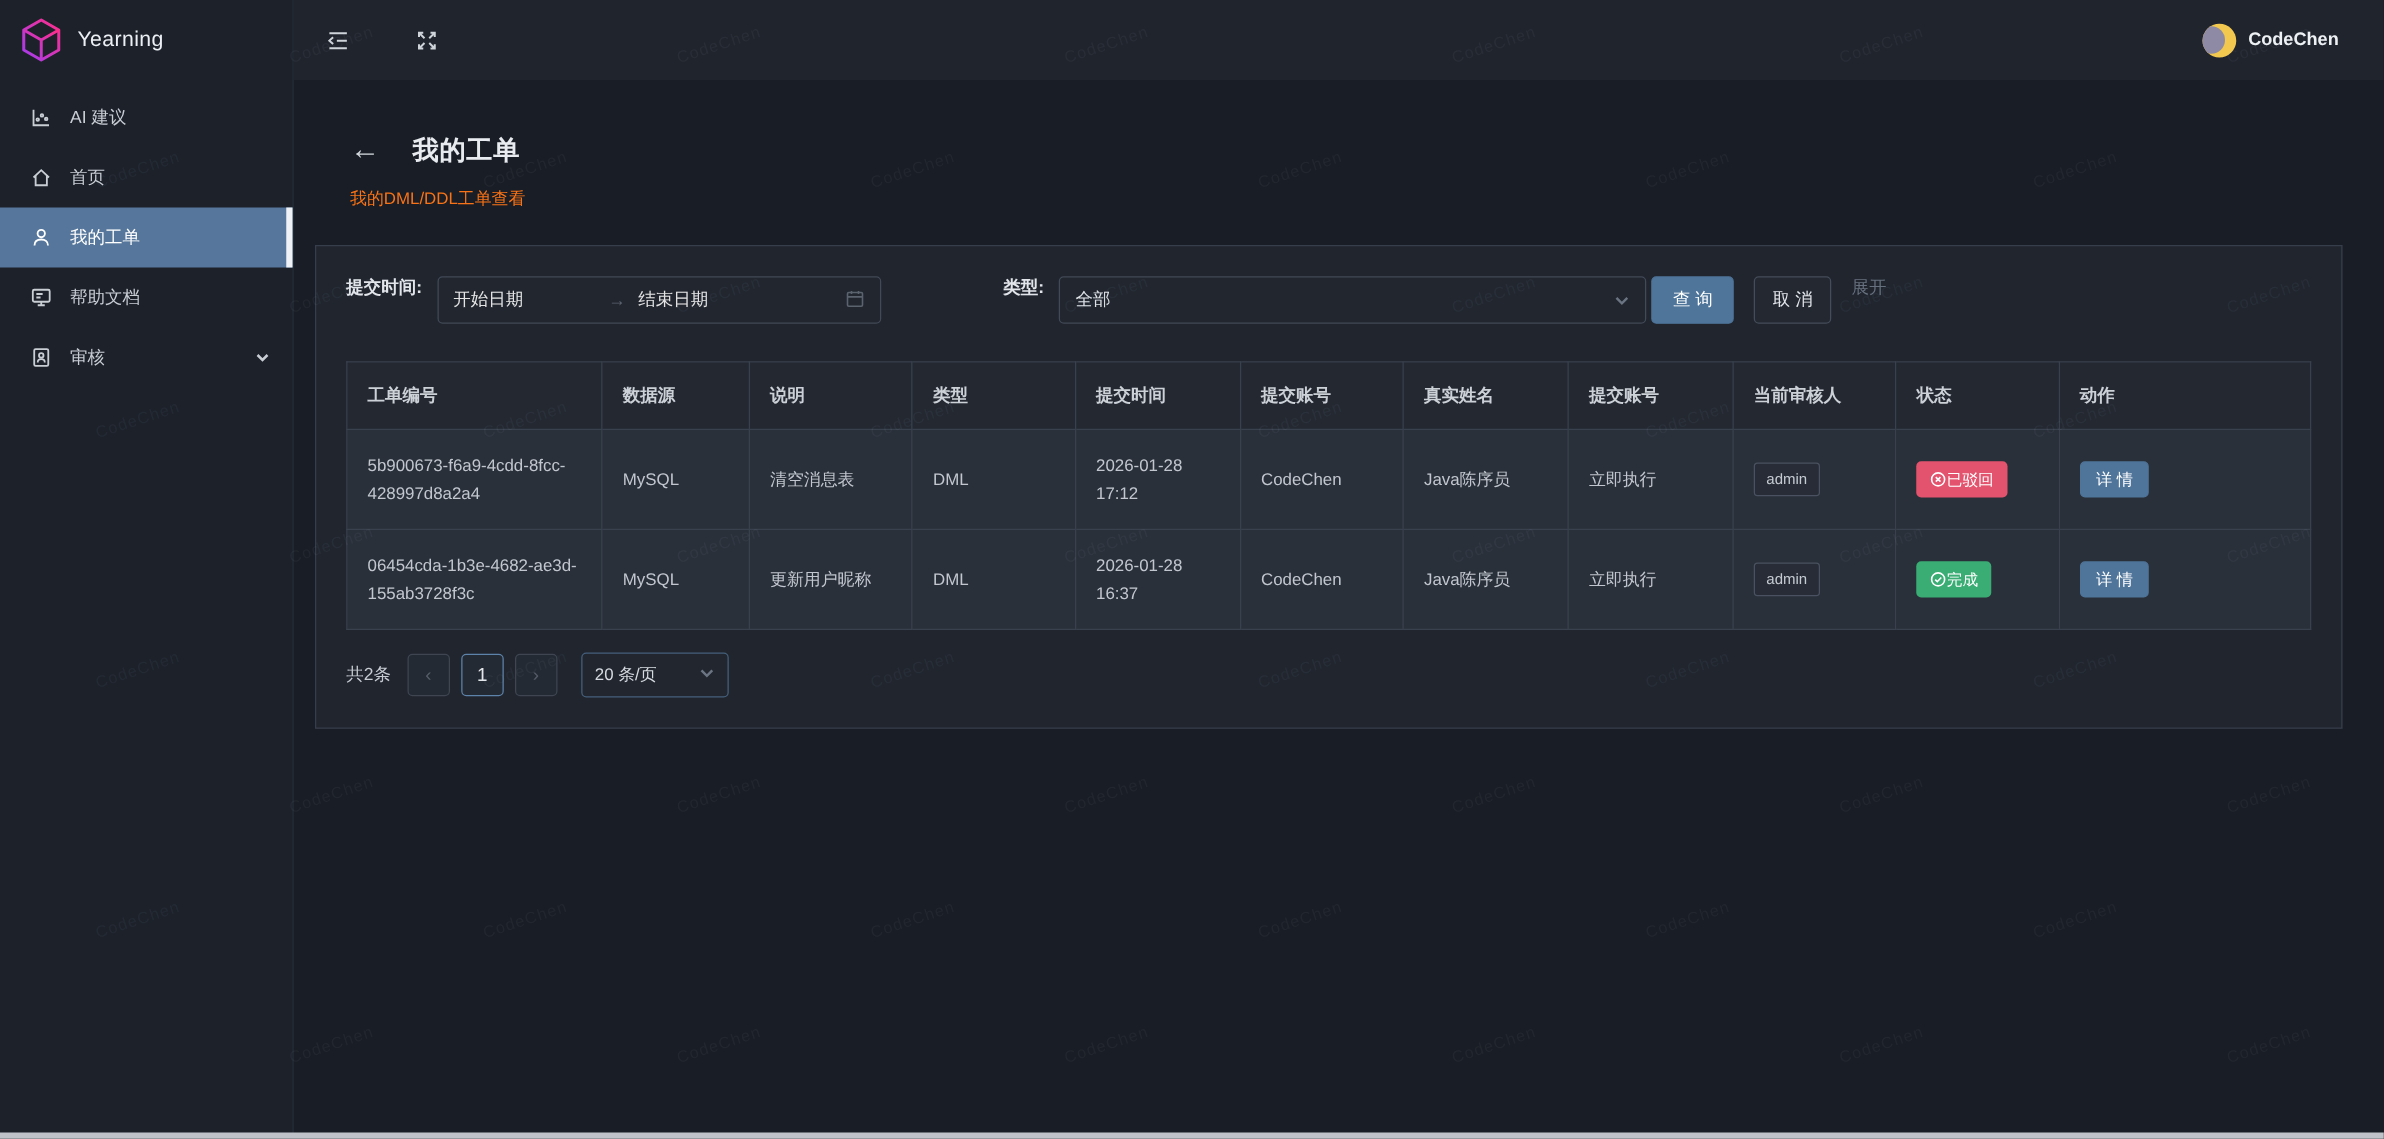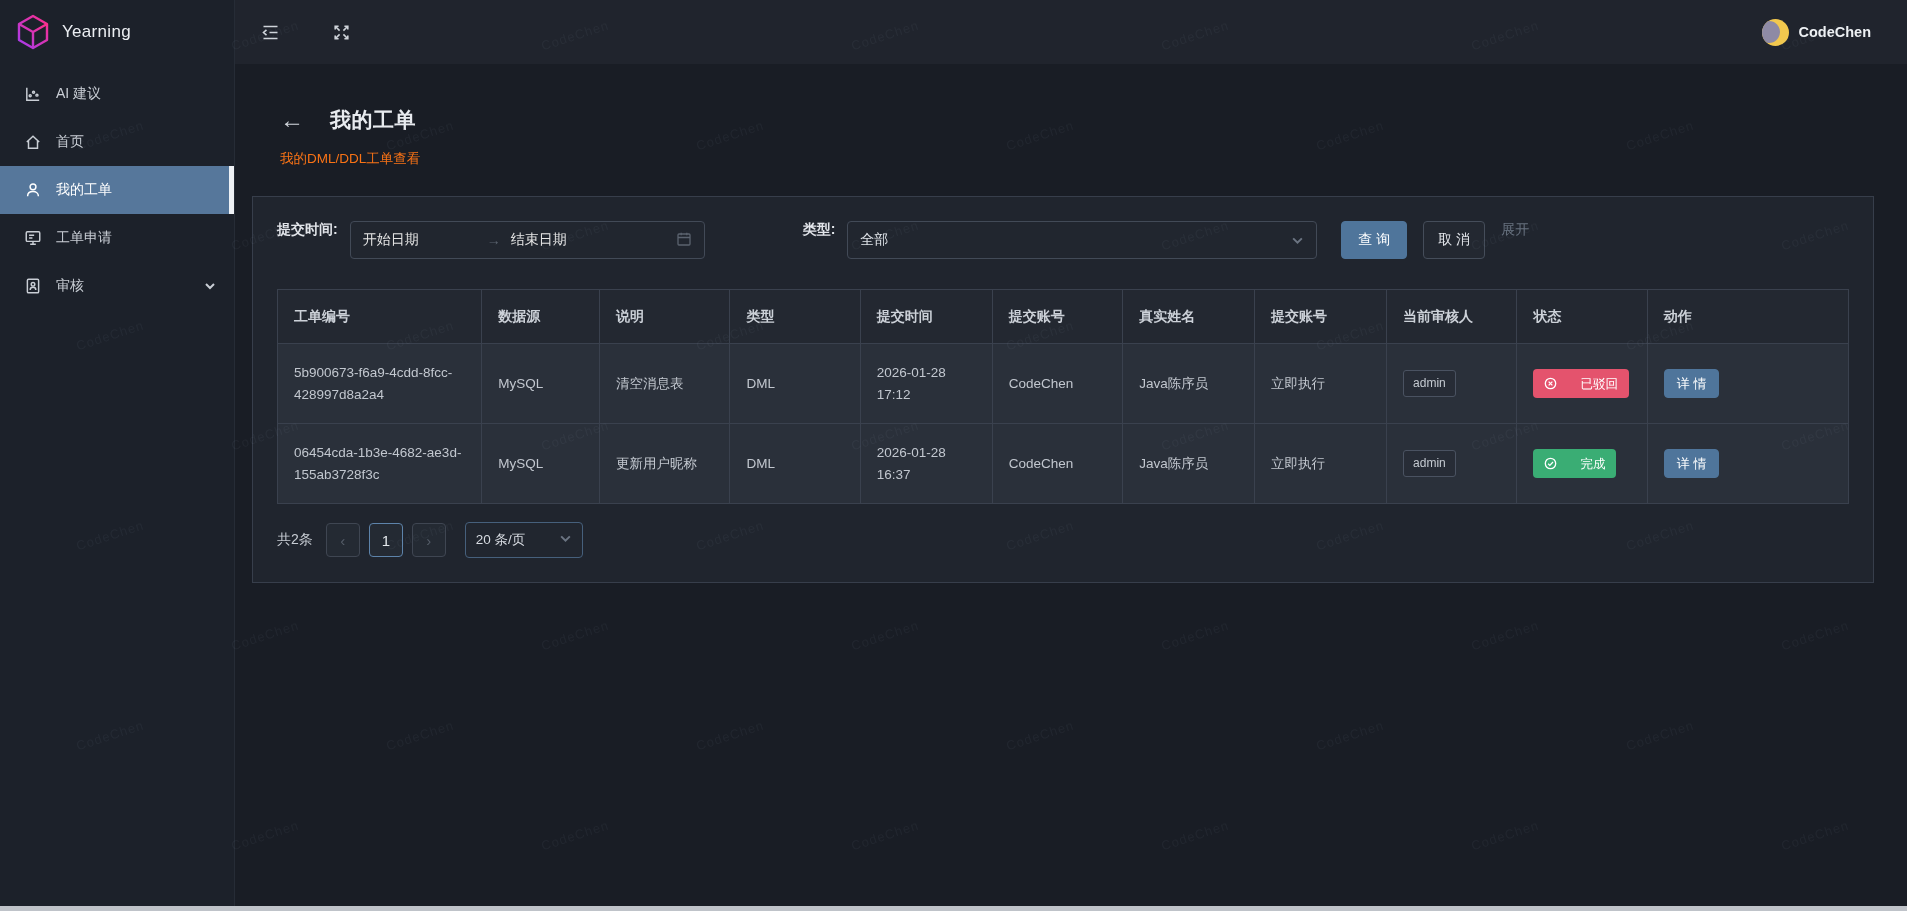--- a/index.html
+++ b/index.html
@@ -50,32 +50,32 @@
   .ph { color:#e5e5e5; font-size:14px; }
   .date-range .mid-arrow { color:#5b636f; margin-left:58px; }
   .date-range .ph.end { flex:1; }
   .cal-icon svg { width:16px; height:16px; stroke:#5b636f; fill:none; stroke-width:1.3; }
   .f-label.type { margin-left:98px; font-weight:600; }
   .select { margin-left:12px; width:470px; height:38px; border:1px solid #424a57; border-radius:4px; background:#21262f;
     display:flex; align-items:center; padding:0 12px; cursor:pointer; color:#dfe3e8; }
   .select .sel-chevron { margin-left:auto; display:inline-flex; }
   .sel-chevron svg { width:13px; height:13px; stroke:#6b7482; fill:none; stroke-width:1.8; }
   .btn { height:38px; border-radius:4px; font-size:14px; cursor:pointer; font-family:inherit; }
-  .btn.primary { background:#4f759b; border:1px solid #4f759b; color:#ffffff; padding:0 16px; margin-left:24px; }
+  .btn.primary { background:#4f759b; border:1px solid #4f759b; color:#ffffff; padding:0 16px; margin-left:4px; }
   .btn.ghost { background:#232831; border:1px solid #454d5a; color:#e4e7ec; padding:4px 14px; margin-left:16px; }
   .expand { margin-left:16px; color:#66707e; font-size:14px; cursor:pointer; text-decoration:none; }
 
   
   table { width:100%; border-collapse:collapse; margin-top:30px; table-layout:fixed; }
   th, td { border:1px solid #3a414e; text-align:left; padding:0 16px; }
   thead th { height:54px; background:#232831; color:#ccd1d8; font-size:14px; font-weight:600; }
   tbody td { height:80px; background:#2a303a; color:#c2c7cf; font-size:13.5px; line-height:1.6; }
   .tag { display:inline-block; border:1px solid #4a5261; background:#272c36; color:#c6cbd2; font-size:12px;
     padding:3px 9px; border-radius:3px; }
-  .badge { display:inline-flex; align-items:center; gap:23px; height:29px; padding:0 11px; border-radius:4px;
+  .badge { display:inline-flex; align-items:center; gap:0; height:29px; padding:0 11px; border-radius:4px;
     color:#ffffff; font-size:12.5px; }
   .badge svg { width:13px; height:13px; stroke:#ffffff; fill:none; stroke-width:1.4; }
   .badge.danger { background:#e4536d; }
   .badge.success { background:#3aad74; }
   .btn.sm { height:29px; padding:0 12px; font-size:13px; margin-left:0; }
 
   
   .pagination { display:flex; align-items:center; margin-top:18px; gap:9px; }
   .pg-total { color:#c7ccd3; font-size:14px; margin-right:4px; }
   .pg { width:34px; height:34px; border-radius:4px; border:1px solid #3f4652; background:#242a33; color:#555d69;
@@ -144,21 +144,21 @@
         </span>
         <span class="mi-label">我的工单</span>
       </div>
       <div class="menu-item">
         <span class="mi-icon">
           <svg viewBox="0 0 16 16">
               <rect x="2" y="2.5" width="12" height="8.5" rx="1"></rect>
               <path d="M4.5 5.5 H9 M4.5 8 H7.5 M8 11 V13.5 M5.5 13.5 H10.5"></path>
             </svg>
         </span>
-        <span class="mi-label">工单申请</span>
+        <span class="mi-label">帮助文档</span>
       </div>
       <div class="menu-item">
         <span class="mi-icon">
           <svg viewBox="0 0 16 16">
               <rect x="3" y="2" width="10" height="12" rx="1"></rect>
               <circle cx="8" cy="6.5" r="1.6"></circle>
               <path d="M5.5 11.5 C5.5 9.9 6.7 9.2 8 9.2 C9.3 9.2 10.5 9.9 10.5 11.5"></path>
             </svg>
         </span>
         <span class="mi-label">审核</span>

